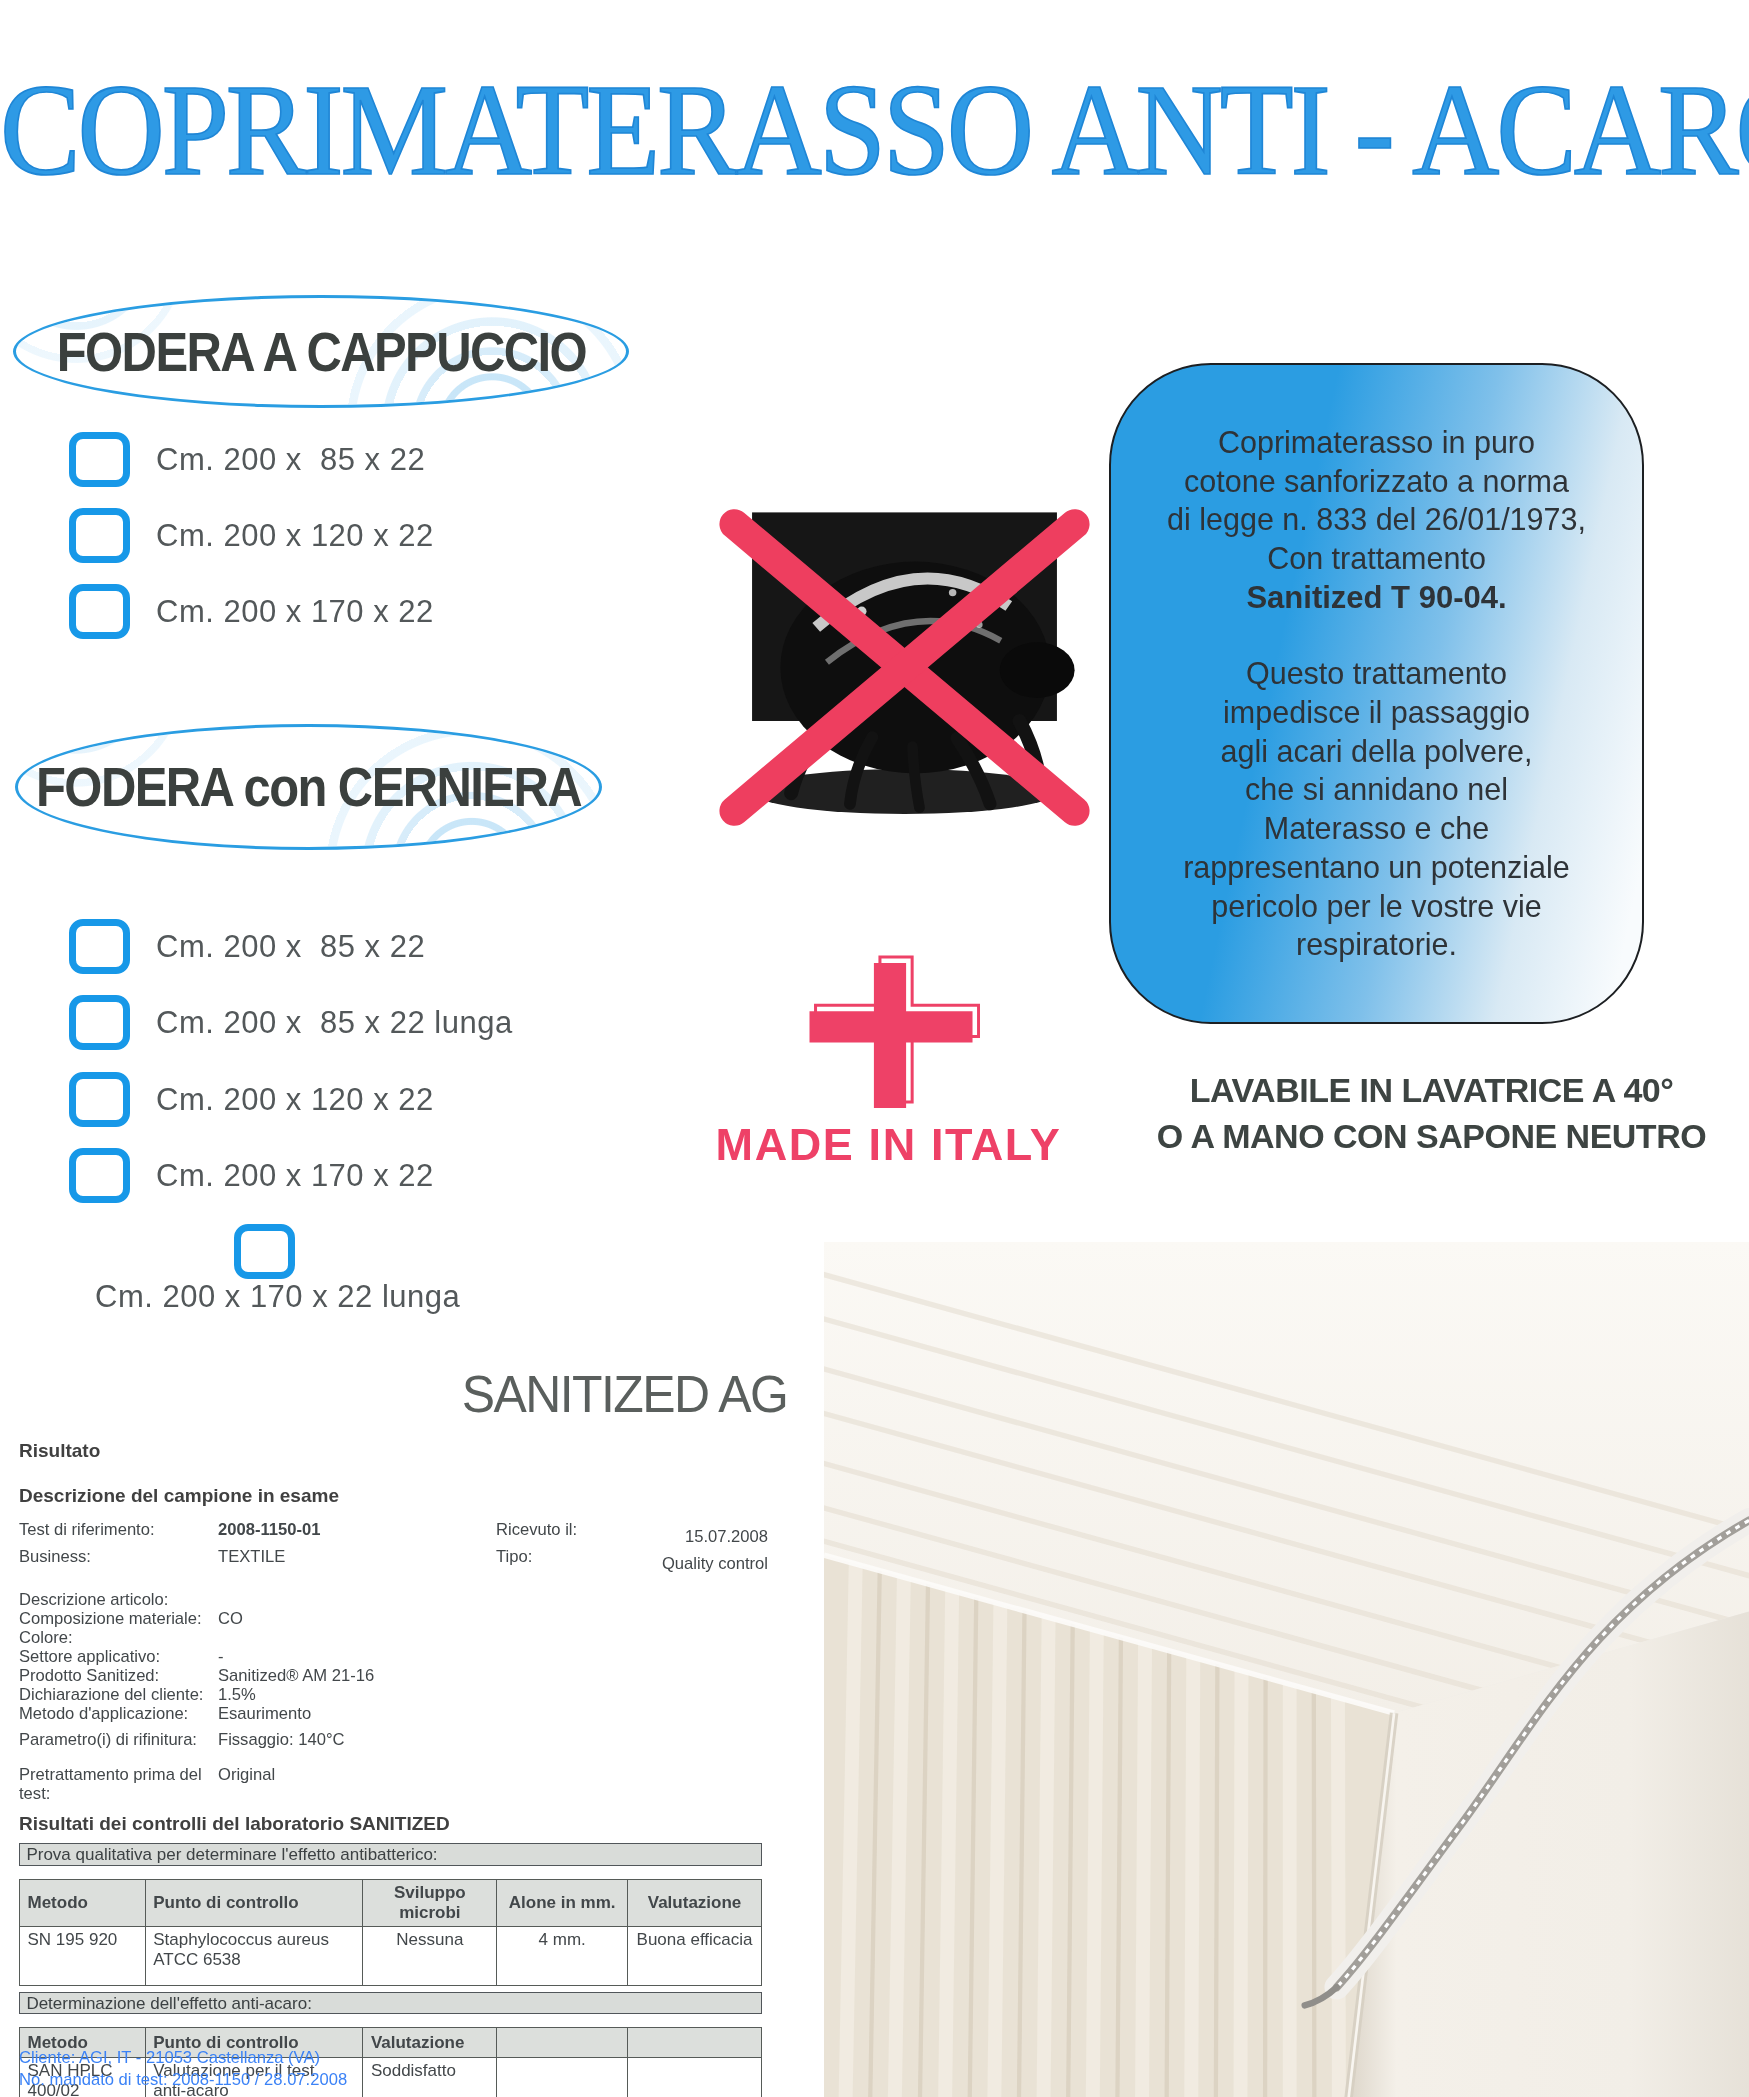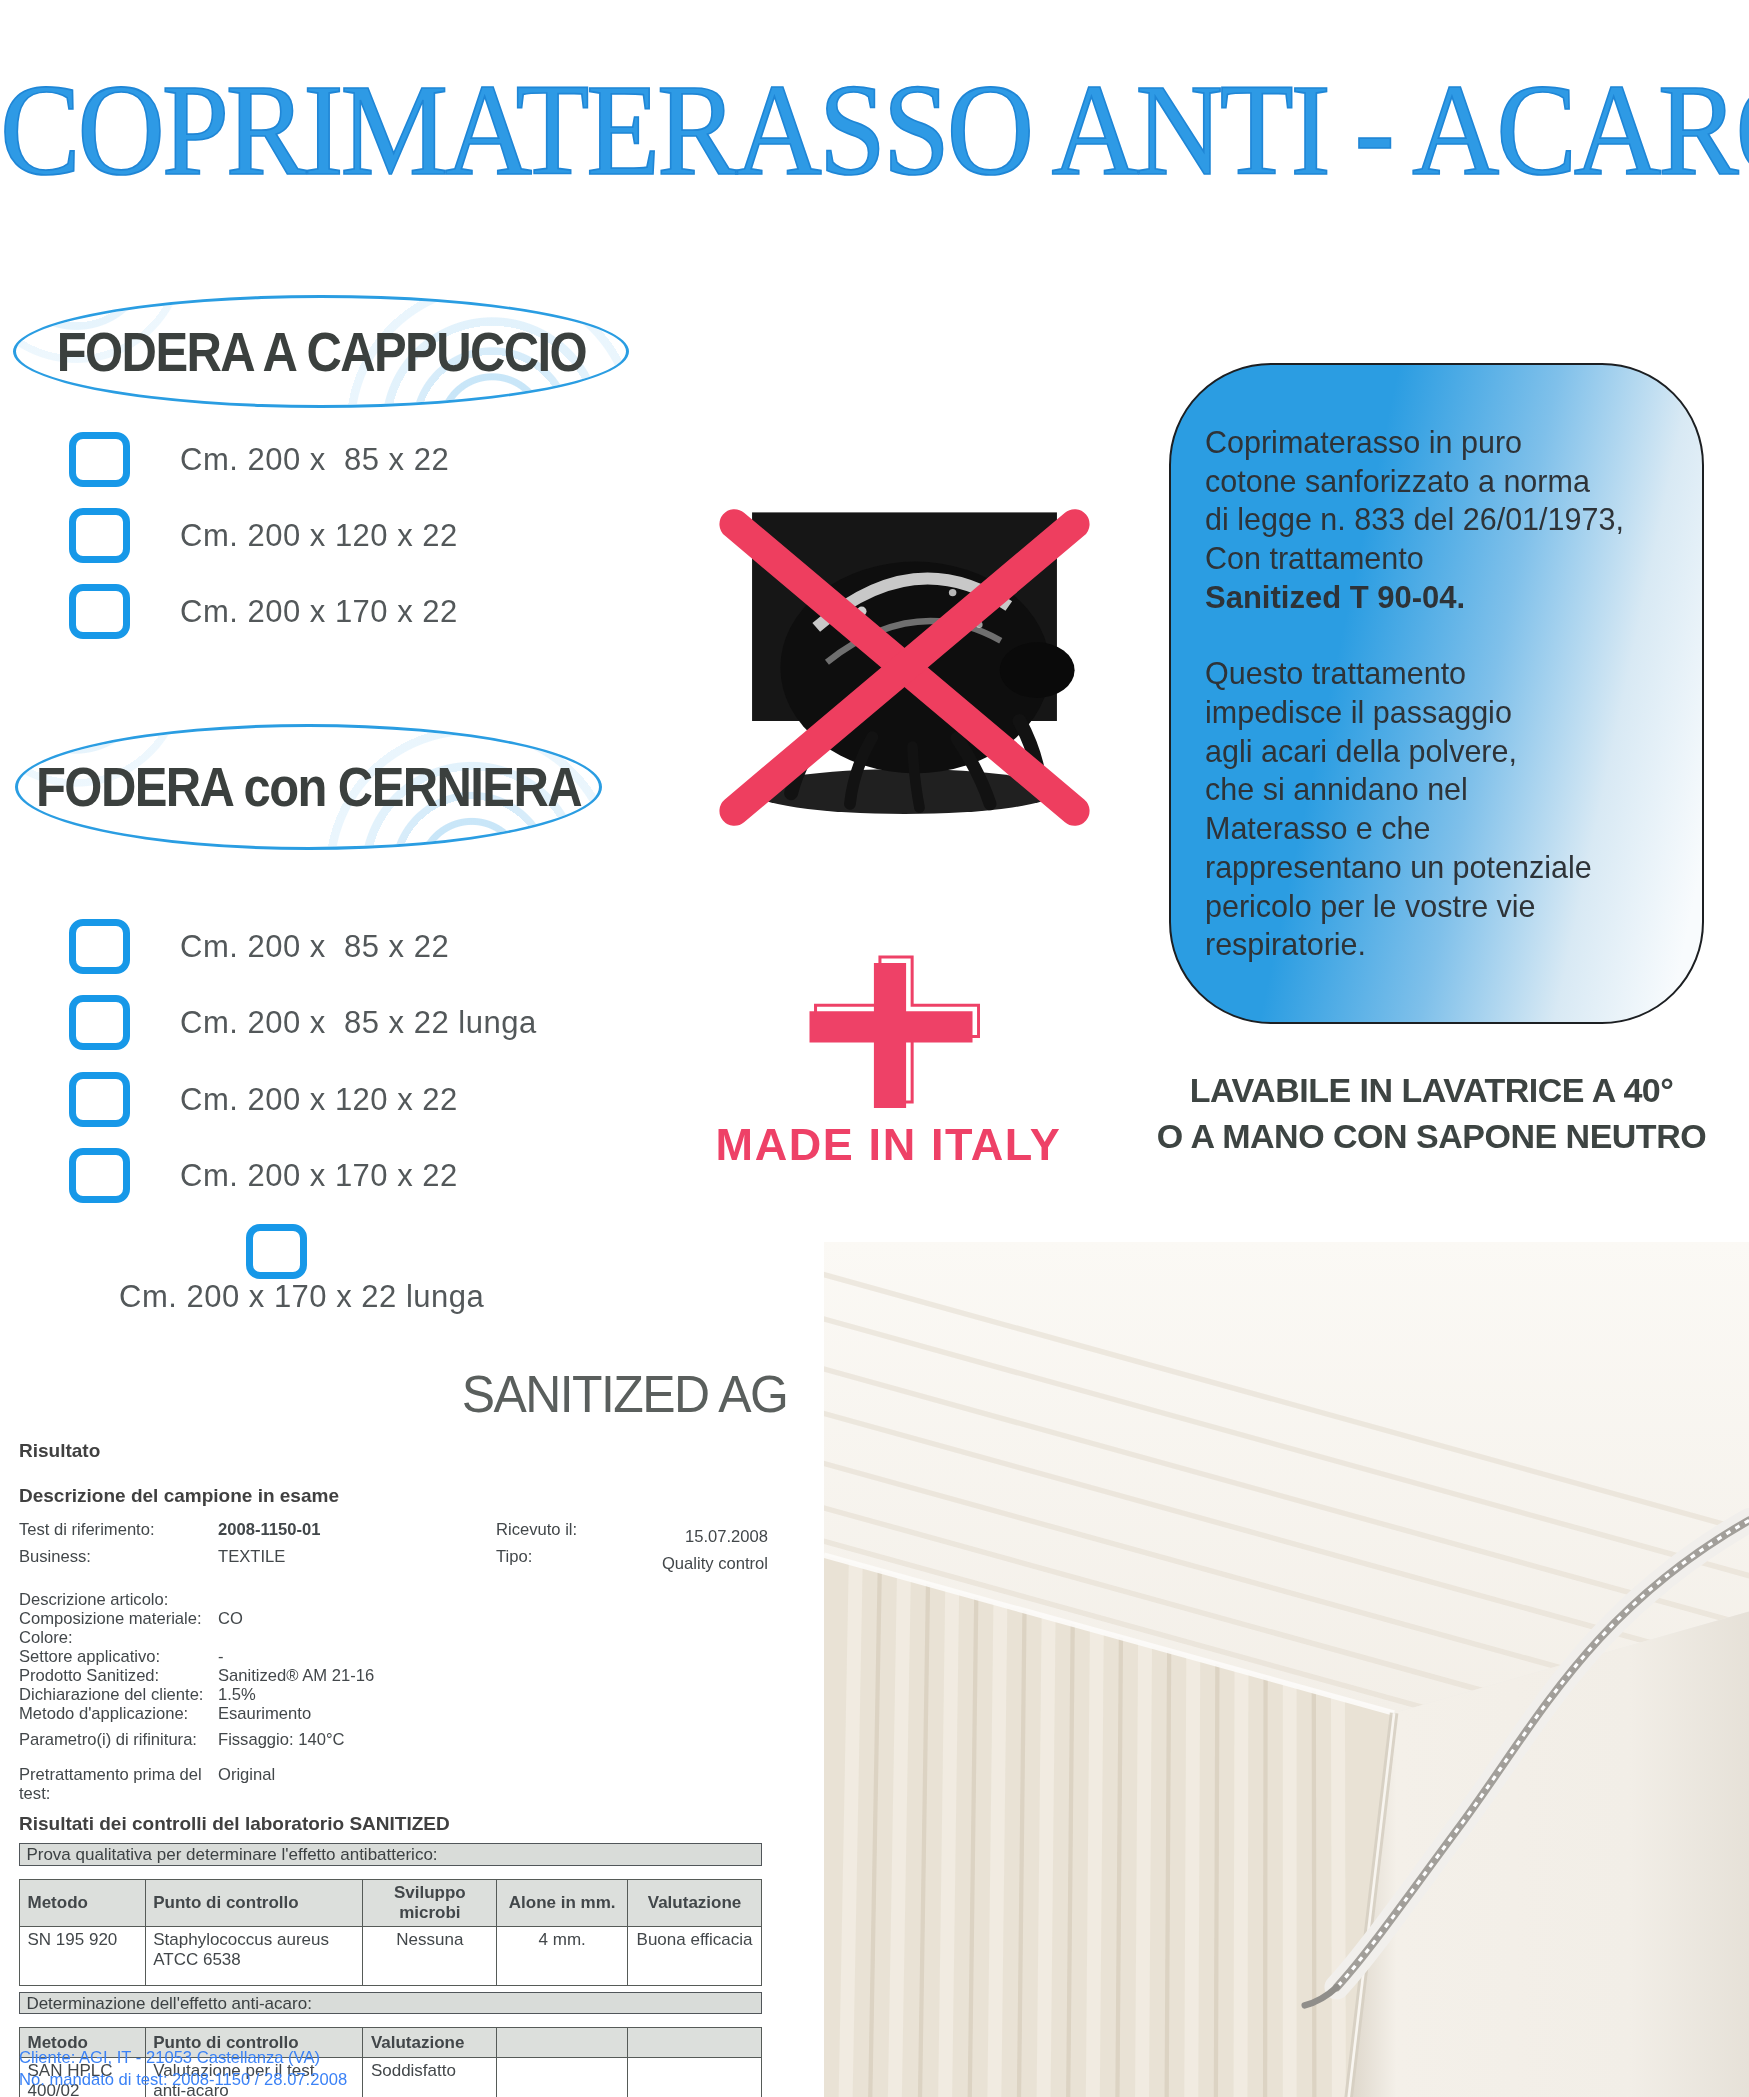--- a/index.html
+++ b/index.html
@@ -32,41 +32,41 @@
   }
   .e-cappuccio{left:13.4px;top:295px;width:610px;height:107px;}
   .e-cerniera{left:15px;top:724px;width:581px;height:120px;}
   
   .size-row{position:absolute;left:69px;display:flex;align-items:center;height:57px;}
   .cb{
     width:47px;height:41px;border:7px solid #1798e8;border-radius:14px;background:#ffffff;
     flex:0 0 auto;cursor:pointer;
   }
   .size-label{
-    margin-left:50px;font-size:31px;color:#53585a;letter-spacing:0.5px;white-space:pre;
+    margin-left:26px;font-size:31px;color:#53585a;letter-spacing:0.5px;white-space:pre;
   }
   
   .g1-0{top:431px;} .g1-1{top:507px;} .g1-2{top:583px;}
   
   .g2-0{top:918px;} .g2-1{top:994px;} .g2-2{top:1071px;} .g2-3{top:1147px;} .g2-4{top:1224px;flex-direction:column;}
   
   .mite-wrap{position:absolute;left:701px;top:491px;width:407px;height:353px;}
   
   .mii-wrap{position:absolute;left:685px;top:952px;width:407px;text-align:center;}
   .mii-cross{display:block;margin:0 auto;width:182px;height:161px;}
   .mii-text{
     margin-top:6.4px;font-size:45px;font-weight:700;color:#ee4167;letter-spacing:1.6px;white-space:nowrap;
   }
   
   .info-box{
-    position:absolute;left:1169px;top:363px;width:535px;height:661px;box-sizing:border-box;
+    position:absolute;left:1109px;top:363px;width:535px;height:661px;box-sizing:border-box;
     border:2.7px solid #1c1f22;border-radius:102px;
     background:linear-gradient(102deg,#2b9de2 34%, #7fc0ea 58%, #d8e9f4 78%, #f8fbfd 95%);
     display:flex;flex-direction:column;justify-content:center;
-    padding:32px 34px;color:#2e3338;
+    padding:32px 10px;text-align:center;color:#2e3338;
   }
   .info-box p{margin:0;font-size:30.5px;line-height:1.27;white-space:pre-line;}
   .info-box .treat{font-weight:700;font-size:31px;line-height:1.27;}
   .info-box .p2{margin-top:37px;}
   
   .washing{
     position:absolute;left:1145px;top:1068px;width:573px;text-align:center;
     font-size:34px;font-weight:700;line-height:1.34;color:#3d4442;white-space:pre-line;
     letter-spacing:-0.5px;
   }

